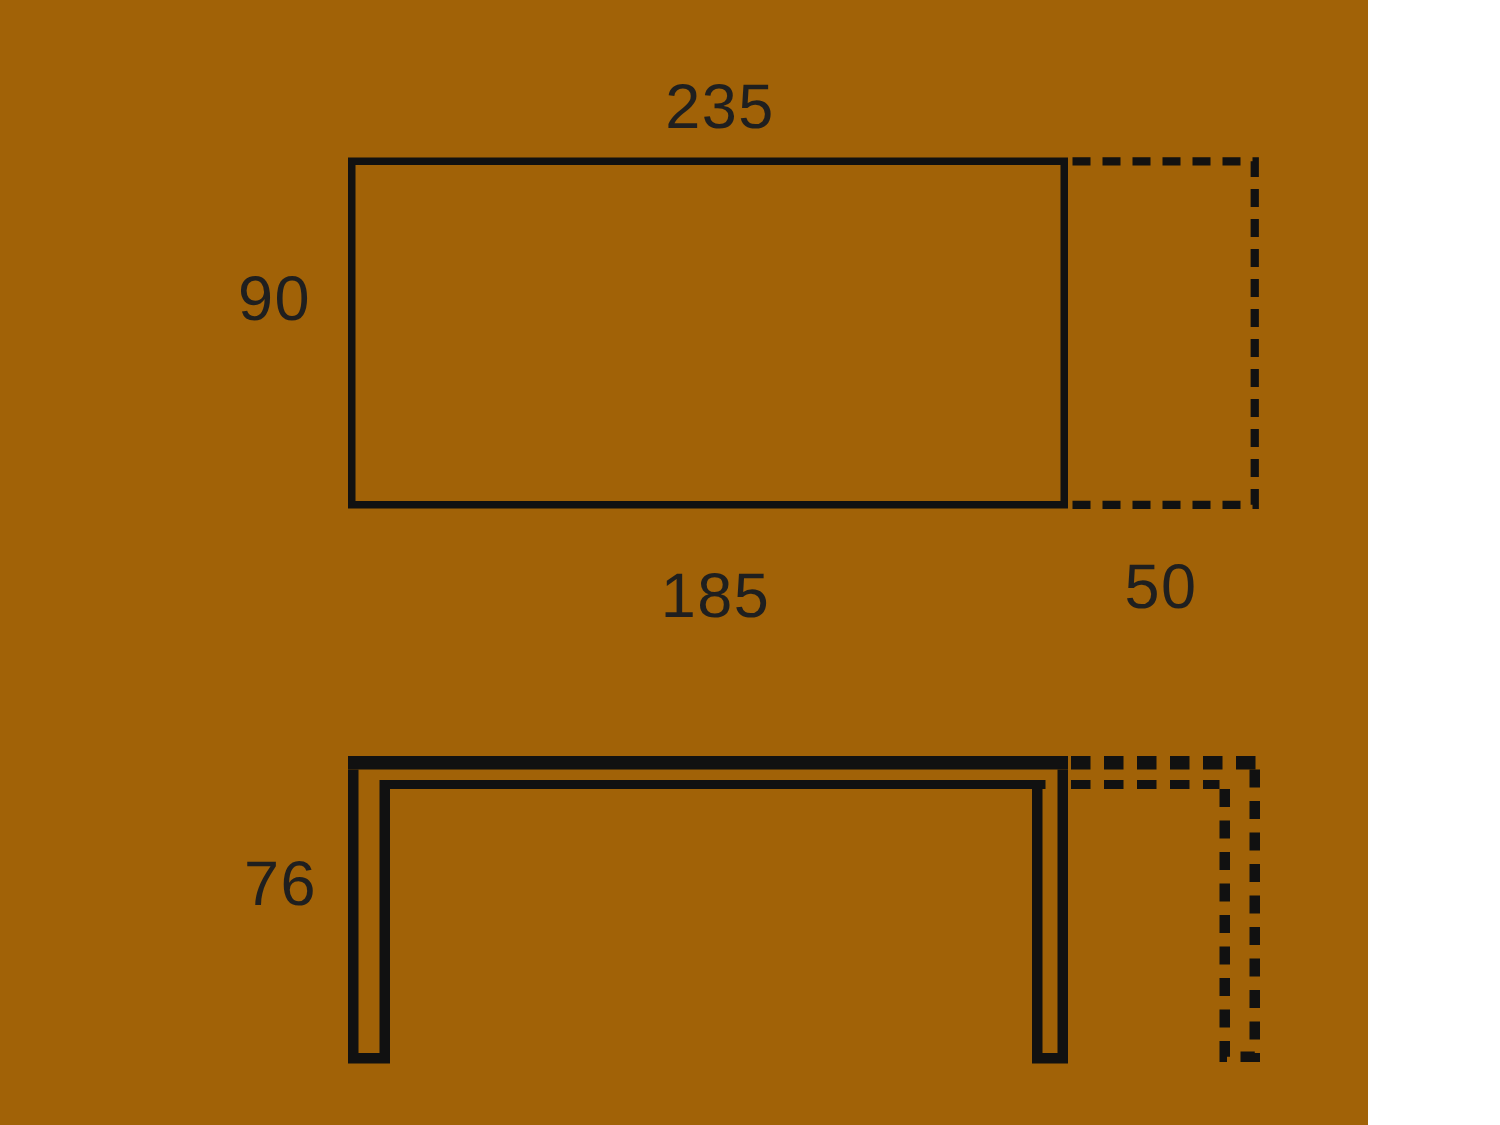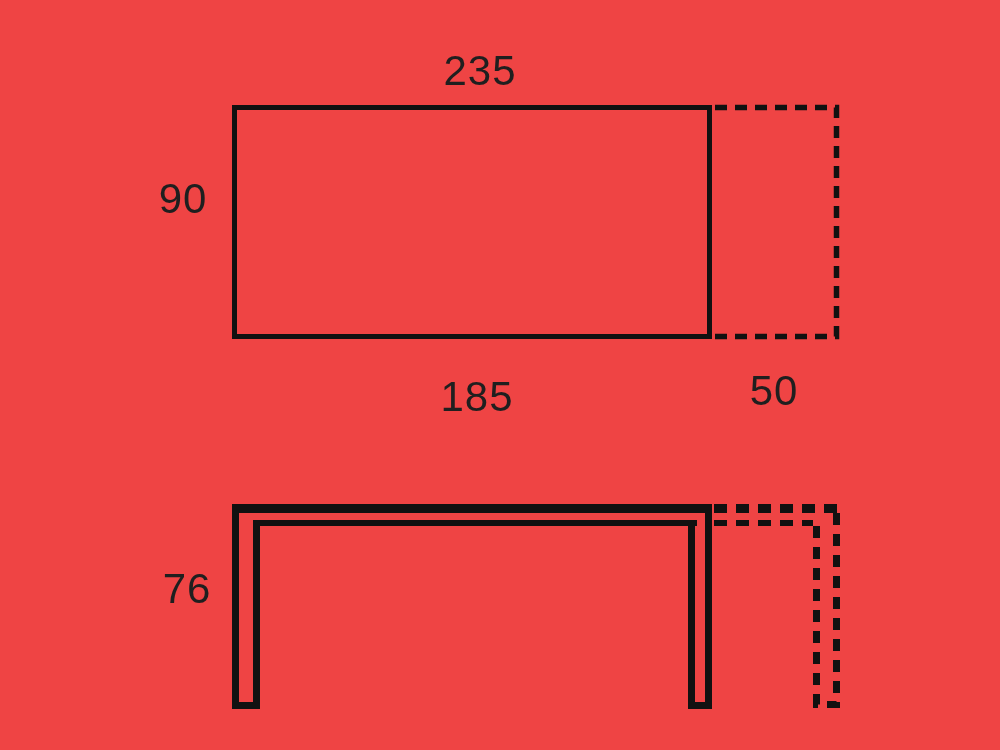--- a/index.html
+++ b/index.html
@@ -2,23 +2,23 @@
 <html><head>
 <meta charset="utf-8">
 <style>
   html, body {
     margin: 0;
     padding: 0;
     background: #ffffff;
   }
   .canvas {
     position: relative;
-    width: 1000px;
+    width: 912px;
     height: 750px;
-    background: #ef4444;
+    background: #a16207;
     overflow: hidden;
   }
   svg {
     display: block;
     width: 1000px;
     height: 750px;
   }
   .dim-label {
     font-family: "Liberation Sans", "DejaVu Sans", sans-serif;
     font-weight: 300;

